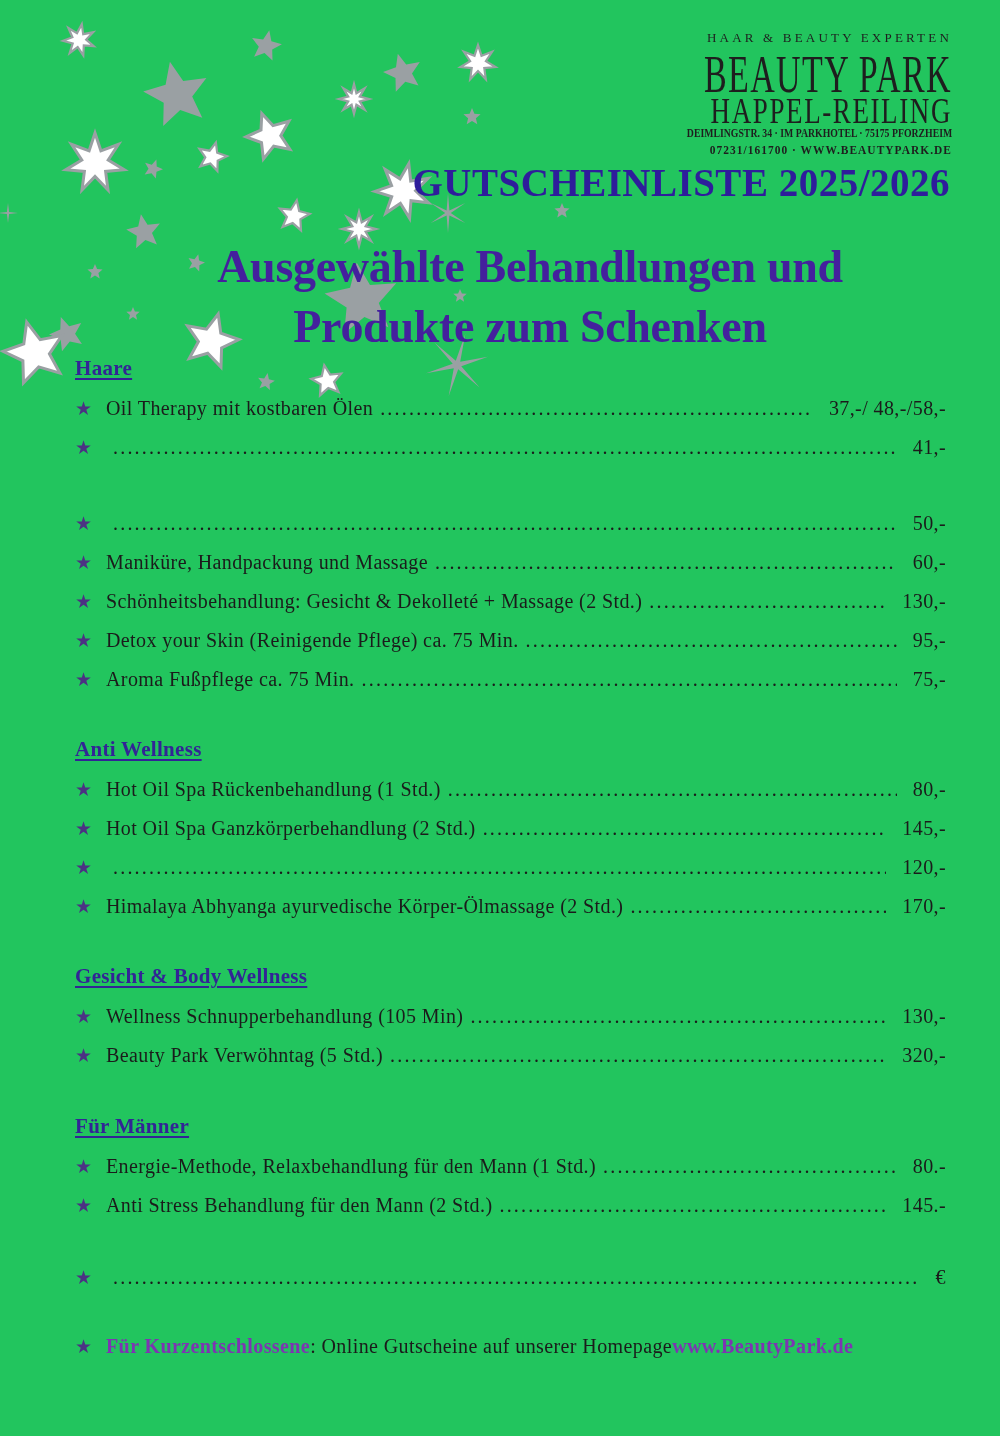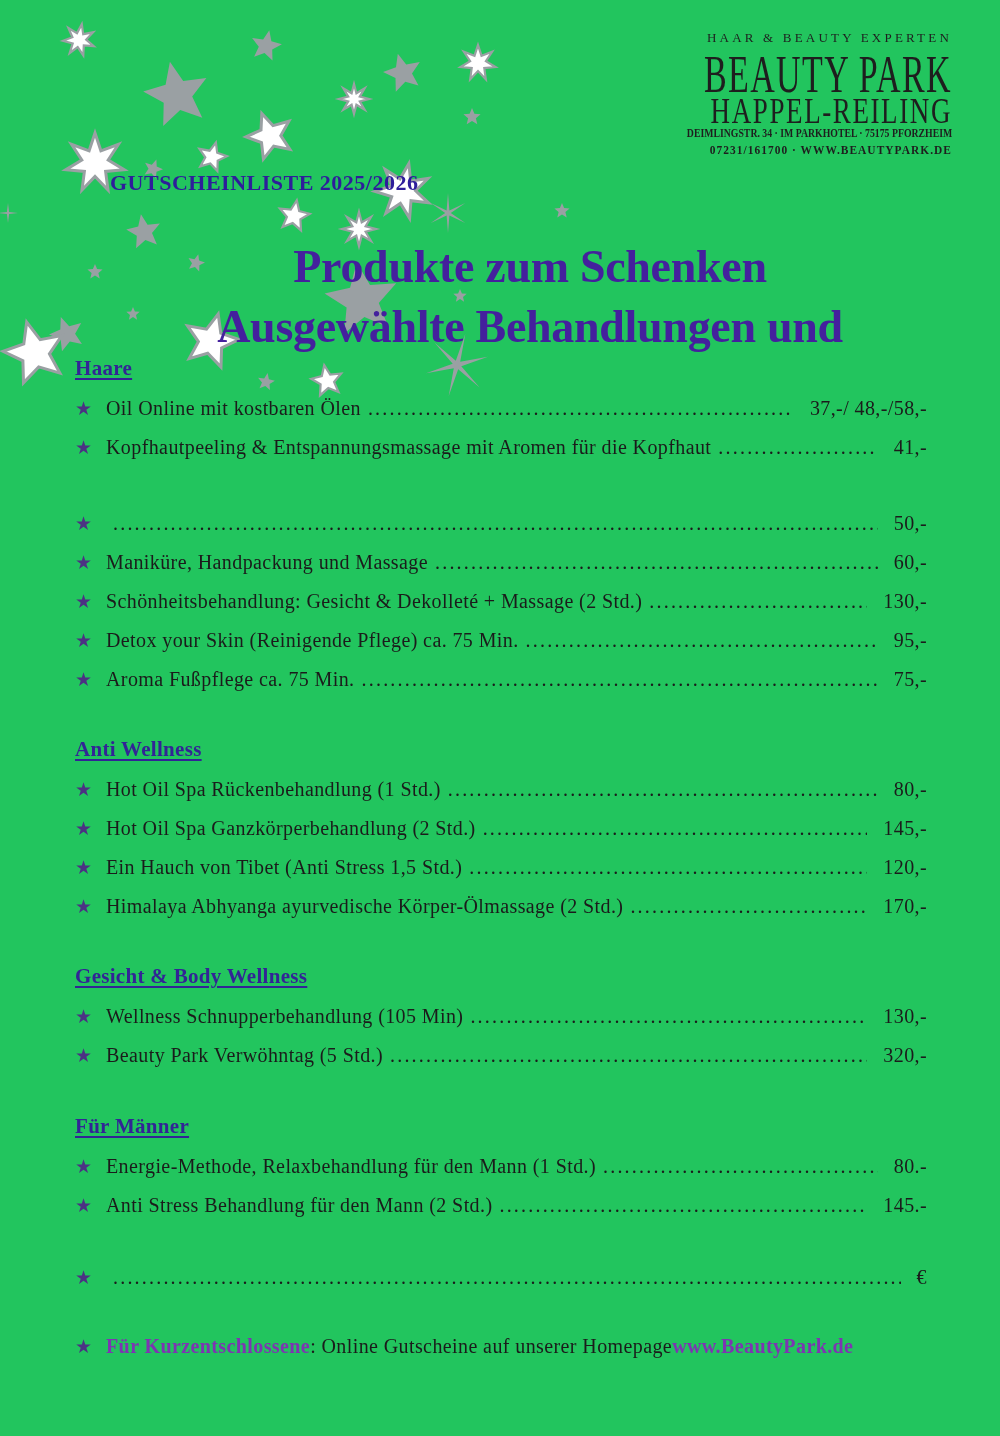--- a/index.html
+++ b/index.html
@@ -17,30 +17,30 @@
   .logo{position:absolute;top:0;right:48px;width:260px;height:170px;z-index:1;}
   .logo-line{position:absolute;right:0;white-space:nowrap;color:#1e1e1e;}
   .logo-tagline{top:30px;font-size:13px;letter-spacing:3.2px;}
   .logo-brand{top:45px;font-size:34px;letter-spacing:1.4px;transform:scaleY(1.55);transform-origin:top right;}
   .logo-sub{top:92px;font-size:27px;letter-spacing:1.6px;transform:scaleY(1.30);transform-origin:top right;}
   .logo-addr{top:127px;font-size:11.5px;font-weight:bold;transform:scaleX(0.85);transform-origin:center right;}
   .logo-phone{top:143px;font-size:12px;font-weight:bold;letter-spacing:1.1px;transform:scaleX(0.95);transform-origin:center right;}
 
   
   .list-title{
-    position:absolute;left:110px;width:840px;top:166px;text-align:left;z-index:1;
-    font-size:22px;line-height:34px;font-weight:bold;color:var(--title);letter-spacing:0.5px;
+    position:absolute;left:110px;width:840px;top:166px;text-align:right;z-index:1;
+    font-size:39px;line-height:34px;font-weight:bold;color:var(--title);letter-spacing:0.5px;
   }
   .main-heading{
     position:absolute;left:110px;width:840px;top:237px;text-align:center;z-index:1;
     font-size:46px;line-height:60px;font-weight:bold;color:var(--heading);letter-spacing:-0.3px;
   }
 
   
-  .content{position:absolute;left:75px;right:73px;top:355px;z-index:1;}
+  .content{position:absolute;left:75px;right:54px;top:355px;z-index:1;}
   .sec-title{
     height:26px;line-height:26px;margin-bottom:8px;
     font-size:21px;font-weight:bold;color:var(--section);
     text-decoration:underline;text-underline-offset:3px;letter-spacing:0.3px;
   }
   .section{margin-top:37px;}
   .section.first{margin-top:0;}
   .section.s5{margin-top:38px;}
   .item{display:flex;height:39px;line-height:39px;font-size:20px;letter-spacing:0.4px;white-space:nowrap;}
   .bullet{flex:none;width:31px;color:var(--bullet);font-size:19px;}
@@ -93,37 +93,36 @@
     <div class="logo-line logo-tagline">HAAR &amp; BEAUTY EXPERTEN</div>
     <div class="logo-line logo-brand">BEAUTY PARK</div>
     <div class="logo-line logo-sub">HAPPEL-REILING</div>
     <div class="logo-line logo-addr">DEIMLINGSTR. 34 · IM PARKHOTEL · 75175 PFORZHEIM</div>
     <div class="logo-line logo-phone">07231/161700 · WWW.BEAUTYPARK.DE</div>
   </div>
 
   <div class="list-title">GUTSCHEINLISTE 2025/2026</div>
 
   <div class="main-heading">
+    <div>Ausgewählte Behandlungen und</div>
     <div>Produkte zum Schenken</div>
-    <div>Ausgewählte Behandlungen und</div>
   </div>
 
   <div class="content">
 
     <div class="section first">
       <div class="sec-title">Haare</div>
       <div class="item">
         <span class="bullet">★</span>
-        <span class="txt">Oil Online mit kostbaren Ölen</span>
+        <span class="txt">Oil Therapy mit kostbaren Ölen</span>
         <span class="leader"></span>
         <span class="price">37,-/ 48,-/58,-</span>
       </div>
       <div class="item">
         <span class="bullet">★</span>
-        <span class="txt">Kopfhautpeeling &amp; Entspannungsmassage mit Aromen für die Kopfhaut</span>
         <span class="leader"></span>
         <span class="price">41,-</span>
       </div>
     </div>
 
     <div class="section">
       <div class="item">
         <span class="bullet">★</span>
         <span class="leader"></span>
         <span class="price">50,-</span>
@@ -163,21 +162,20 @@
         <span class="price">80,-</span>
       </div>
       <div class="item">
         <span class="bullet">★</span>
         <span class="txt">Hot Oil Spa Ganzkörperbehandlung (2 Std.)</span>
         <span class="leader"></span>
         <span class="price">145,-</span>
       </div>
       <div class="item">
         <span class="bullet">★</span>
-        <span class="txt">Ein Hauch von Tibet (Anti Stress 1,5 Std.)</span>
         <span class="leader"></span>
         <span class="price">120,-</span>
       </div>
       <div class="item">
         <span class="bullet">★</span>
         <span class="txt">Himalaya Abhyanga ayurvedische Körper-Ölmassage (2 Std.)</span>
         <span class="leader"></span>
         <span class="price">170,-</span>
       </div>
     </div>

